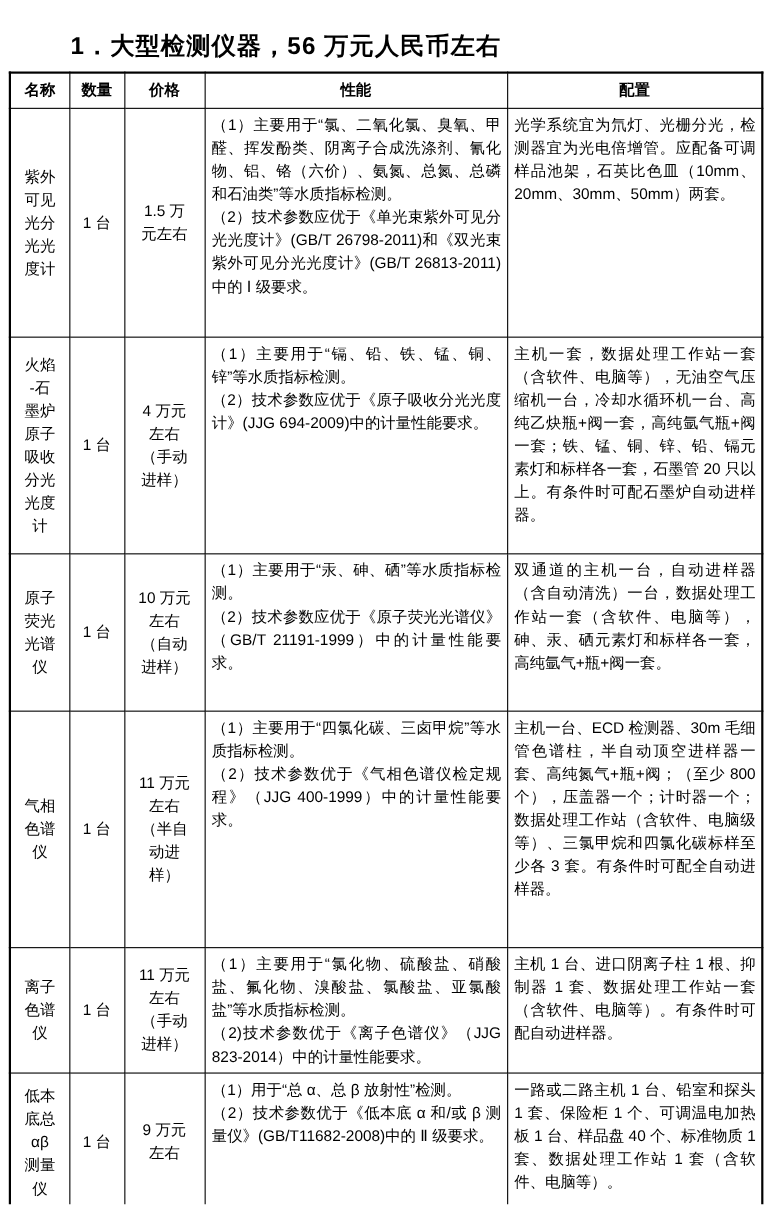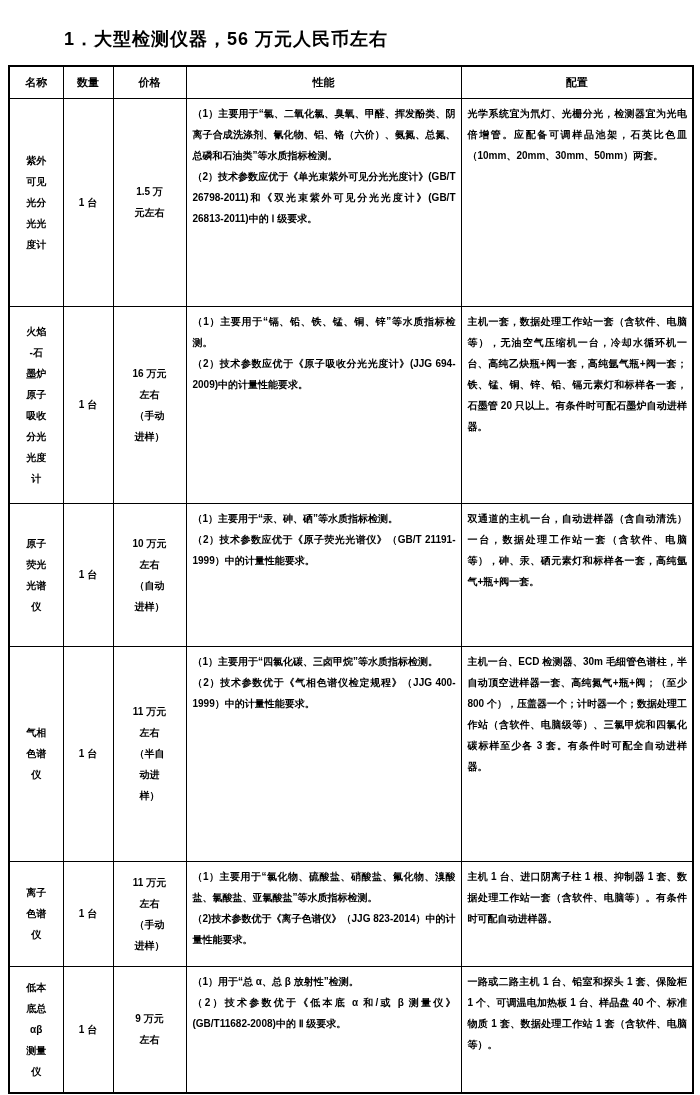--- a/index.html
+++ b/index.html
@@ -6,35 +6,35 @@
   html,body { background:#ffffff; }
   body {
     width:700px; height:1095px;
     font-family:"Liberation Sans", sans-serif;
     color:#000;
     position:relative;
   }
   .page { position:absolute; inset:0; background:#fff; overflow:hidden; }
   .title {
     position:absolute; top:27px; left:64px;
-    font-size:18px; font-weight:bold; letter-spacing:1px;
+    font-size:22px; font-weight:bold; letter-spacing:1px;
     white-space:nowrap;
   }
   table.main {
     position:absolute; top:65px; left:8px;
     width:684px; border-collapse:collapse; table-layout:fixed;
     border:2px solid #000;
   }
   th, td { border:1px solid #000; }
   th {
-    font-size:11px; font-weight:bold; text-align:center;
+    font-size:14px; font-weight:bold; text-align:center;
     height:32px; vertical-align:middle;
   }
   td {
-    font-size:10px; font-weight:bold;
+    font-size:14px; font-weight:normal;
     line-height:21px; vertical-align:top;
     padding:4px 5px 4px 6px;
   }
   td.c-name, td.c-qty, td.c-price {
     text-align:center; vertical-align:middle;
     white-space:pre-line; padding:10px 1px;
   }
   td.c-perf p { margin:0; text-align:justify; }
   td.c-conf { text-align:justify; }
   tr.row-1 { height:208px; }
@@ -89,21 +89,21 @@
       <tr class="row-2">
         <td class="c-name">火焰
 -石
 墨炉
 原子
 吸收
 分光
 光度
 计</td>
         <td class="c-qty">1 台</td>
-        <td class="c-price">16 万元
+        <td class="c-price">4 万元
 左右
 （手动
 进样）</td>
         <td class="c-perf">
           <p>（1）主要用于“镉、铅、铁、锰、铜、锌”等水质指标检测。</p>
           <p>（2）技术参数应优于《原子吸收分光光度计》(JJG 694-2009)中的计量性能要求。</p>
         </td>
         <td class="c-conf">主机一套，数据处理工作站一套（含软件、电脑等），无油空气压缩机一台，冷却水循环机一台、高纯乙炔瓶+阀一套，高纯氩气瓶+阀一套；铁、锰、铜、锌、铅、镉元素灯和标样各一套，石墨管 20 只以上。有条件时可配石墨炉自动进样器。</td>
       </tr>
 

